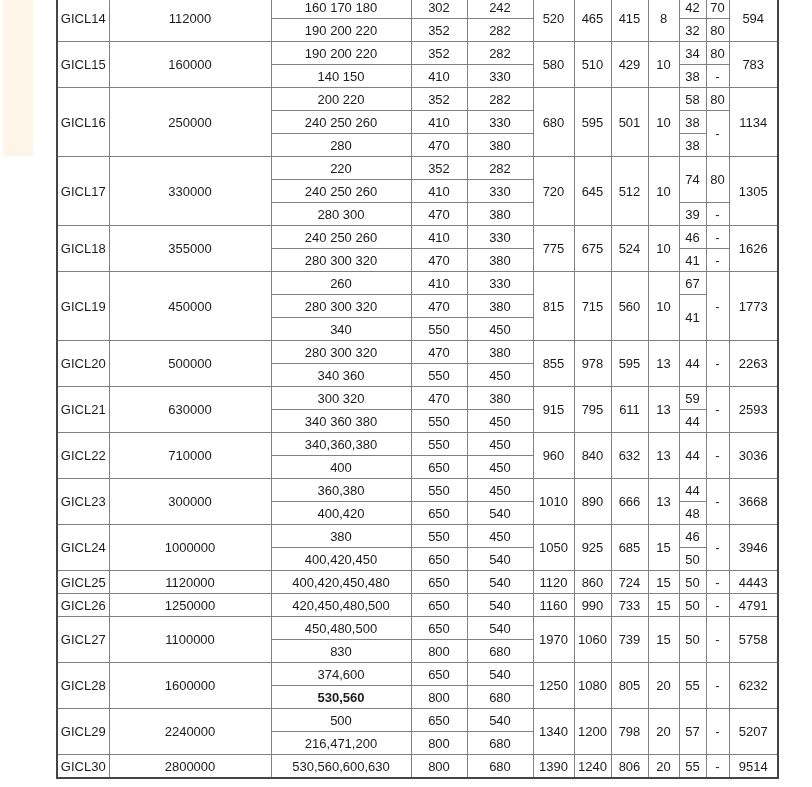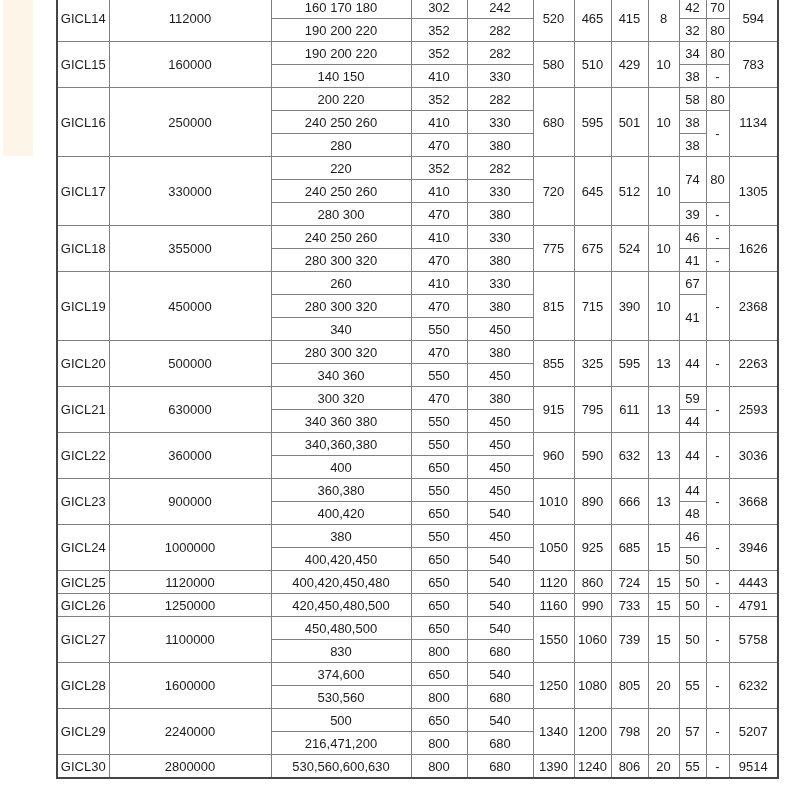--- a/index.html
+++ b/index.html
@@ -18,21 +18,21 @@
     border-collapse:collapse;table-layout:fixed;width:721px;
     font-size:13px;color:#1c1c1c;
   }
   table.spec{border:2px solid #454545;}
   table.spec td{
     border:1px solid #808080;
     text-align:center;vertical-align:middle;
     padding:0;height:22px;line-height:1;
     white-space:nowrap;overflow:hidden;
   }
-  td.al{text-align:left;padding-left:1px;}
+  td.al{text-align:left;padding-left:1px;font-weight:bold;}
 </style>
 </head>
 <body>
 
 <div class="left-strip" style="background: rgb(253, 246, 232);"></div>
 
 <div class="table-wrap">
   <table class="spec">
     <colgroup>
       <col style="width:52px">
@@ -166,45 +166,45 @@
           <td>-</td>
         </tr>
         <tr>
           <td rowspan="3">GICL19</td>
           <td rowspan="3">450000</td>
           <td>260</td>
           <td>410</td>
           <td>330</td>
           <td rowspan="3">815</td>
           <td rowspan="3">715</td>
-          <td rowspan="3">390</td>
+          <td rowspan="3">560</td>
           <td rowspan="3">10</td>
           <td>67</td>
           <td rowspan="3">-</td>
-          <td rowspan="3">2368</td>
+          <td rowspan="3">1773</td>
         </tr>
         <tr>
           <td>280 300 320</td>
           <td>470</td>
           <td>380</td>
           <td rowspan="2">41</td>
         </tr>
         <tr>
           <td>340</td>
           <td>550</td>
           <td>450</td>
         </tr>
         <tr>
           <td rowspan="2">GICL20</td>
           <td rowspan="2">500000</td>
           <td>280 300 320</td>
           <td>470</td>
           <td>380</td>
           <td rowspan="2">855</td>
-          <td rowspan="2">325</td>
+          <td rowspan="2">978</td>
           <td rowspan="2">595</td>
           <td rowspan="2">13</td>
           <td rowspan="2">44</td>
           <td rowspan="2">-</td>
           <td rowspan="2">2263</td>
         </tr>
         <tr>
           <td>340 360</td>
           <td>550</td>
           <td>450</td>
@@ -224,40 +224,40 @@
           <td rowspan="2">2593</td>
         </tr>
         <tr>
           <td>340 360 380</td>
           <td>550</td>
           <td>450</td>
           <td>44</td>
         </tr>
         <tr>
           <td rowspan="2">GICL22</td>
-          <td rowspan="2">360000</td>
+          <td rowspan="2">710000</td>
           <td>340,360,380</td>
           <td>550</td>
           <td>450</td>
           <td rowspan="2">960</td>
-          <td rowspan="2">590</td>
+          <td rowspan="2">840</td>
           <td rowspan="2">632</td>
           <td rowspan="2">13</td>
           <td rowspan="2">44</td>
           <td rowspan="2">-</td>
           <td rowspan="2">3036</td>
         </tr>
         <tr>
           <td>400</td>
           <td>650</td>
           <td>450</td>
         </tr>
         <tr>
           <td rowspan="2">GICL23</td>
-          <td rowspan="2">900000</td>
+          <td rowspan="2">300000</td>
           <td>360,380</td>
           <td>550</td>
           <td>450</td>
           <td rowspan="2">1010</td>
           <td rowspan="2">890</td>
           <td rowspan="2">666</td>
           <td rowspan="2">13</td>
           <td>44</td>
           <td rowspan="2">-</td>
           <td rowspan="2">3668</td>
@@ -315,21 +315,21 @@
           <td>50</td>
           <td>-</td>
           <td>4791</td>
         </tr>
         <tr>
           <td rowspan="2">GICL27</td>
           <td rowspan="2">1100000</td>
           <td>450,480,500</td>
           <td>650</td>
           <td>540</td>
-          <td rowspan="2">1550</td>
+          <td rowspan="2">1970</td>
           <td rowspan="2">1060</td>
           <td rowspan="2">739</td>
           <td rowspan="2">15</td>
           <td rowspan="2">50</td>
           <td rowspan="2">-</td>
           <td rowspan="2">5758</td>
         </tr>
         <tr>
           <td>830</td>
           <td>800</td>

